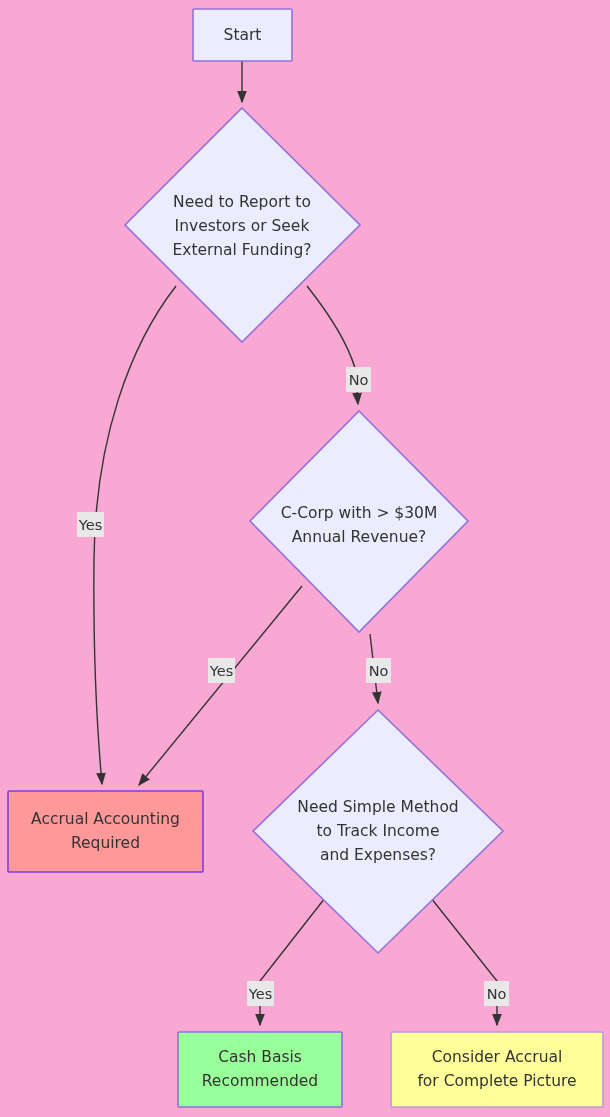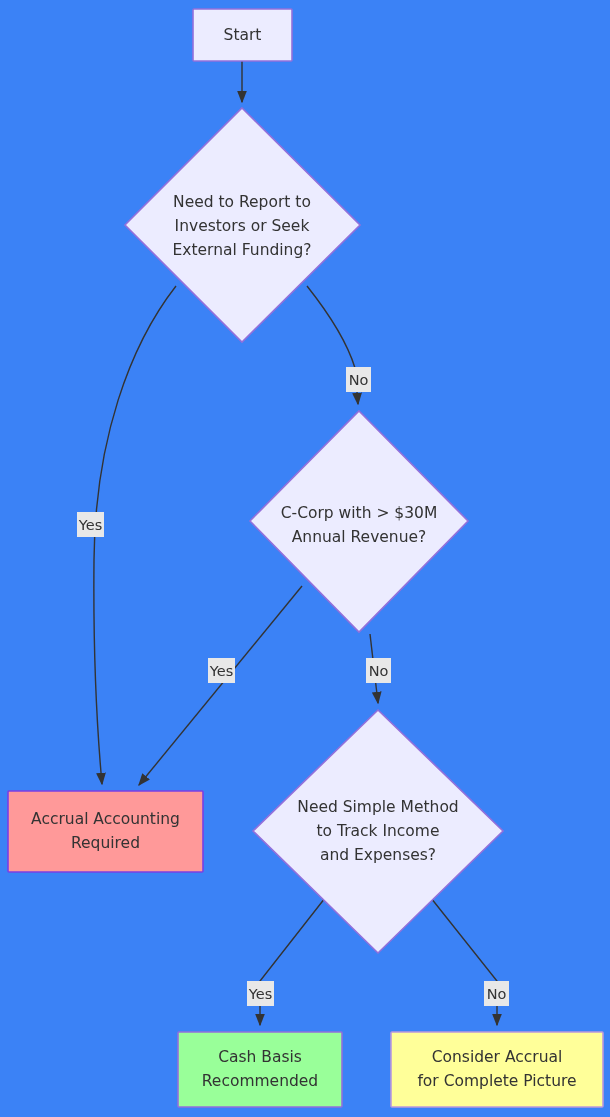--- a/index.html
+++ b/index.html
@@ -4,21 +4,21 @@
 <style>
   html, body {
     margin: 0;
     padding: 0;
     background: #000000;
   }
   #canvas {
     position: relative;
     width: 610px;
     height: 1117px;
-    background: #3b82f6;
+    background: #f9a8d4;
     overflow: hidden;
     font-family: "DejaVu Sans", sans-serif;
   }
   svg.layer {
     position: absolute;
     top: 0;
     left: 0;
     width: 610px;
     height: 1117px;
   }

